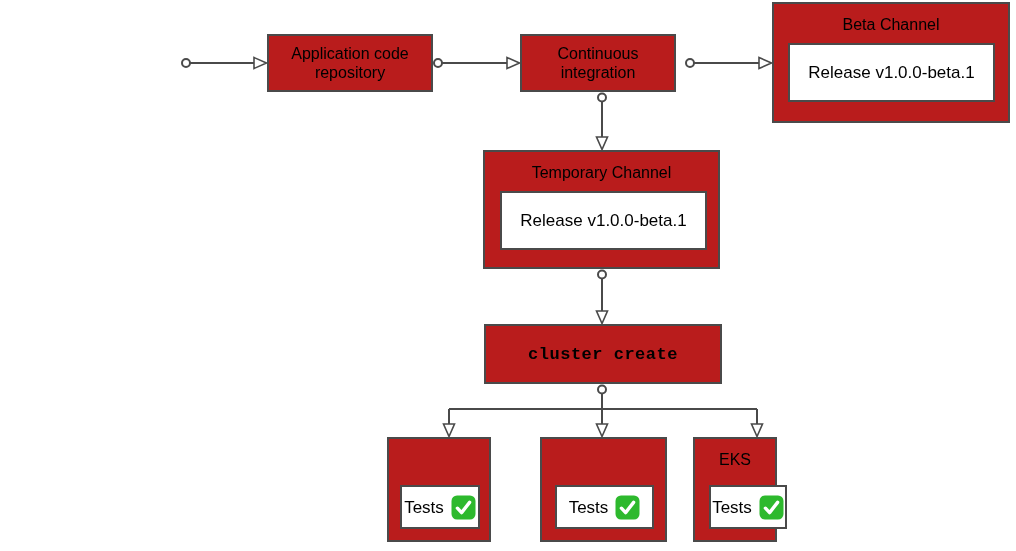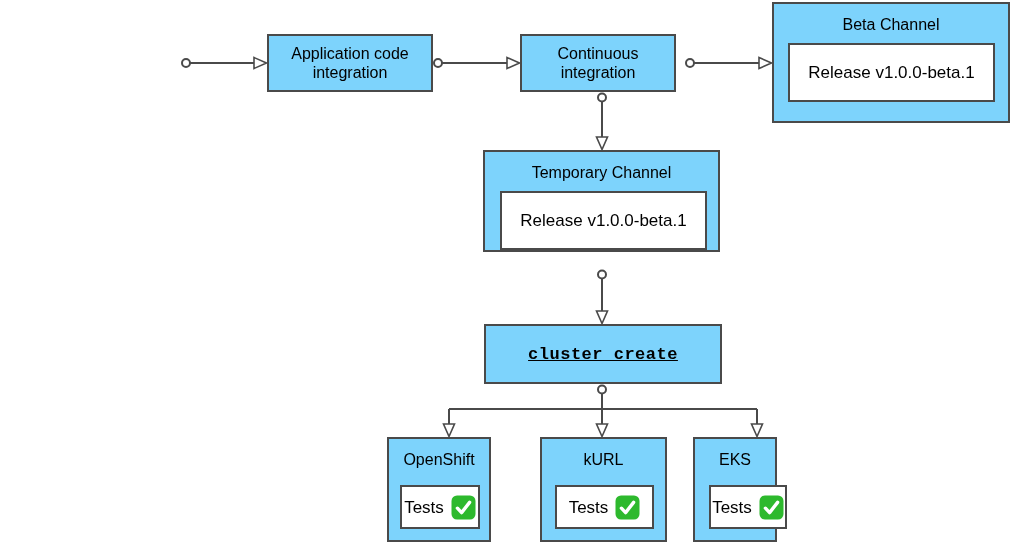--- a/index.html
+++ b/index.html
@@ -19,36 +19,36 @@
   }
   .canvas { position: relative; width: 1016px; height: 551px; background: var(--background-color); }
 
   svg.connectors { position: absolute; left: 0; top: 0; z-index: 1; }
   .ln   { stroke: var(--line-color); stroke-width: 2; fill: none; }
   .dot  { stroke: var(--line-color); stroke-width: 2; fill: #ffffff; }
   .head { stroke: var(--line-color); stroke-width: 1.6; fill: #ffffff; stroke-linejoin: miter; }
 
   .node {
     position: absolute; z-index: 2;
-    background: #7dd3fc;
+    background: #b91c1c;
     border: 2px solid var(--border-color);
     font-size: 16px; line-height: 19px; text-align: center;
   }
   .leaf { display: flex; align-items: center; justify-content: center; padding: 2px 6px; }
   .container-box { text-align: center; }
   .box-title { padding-top: 11px; font-size: 16px; }
   .inner {
     position: absolute; background: #ffffff;
     border: 2px solid var(--border-color);
     display: flex; align-items: center; justify-content: center;
     font-size: 17px;
   }
   .mono {
     font-family: "Liberation Mono", "DejaVu Sans Mono", monospace;
-    font-weight: bold; font-size: 17px; letter-spacing: 0.5px; text-decoration: underline;
+    font-weight: bold; font-size: 17px; letter-spacing: 0.5px;
   }
   .tests-row { display: flex; align-items: center; justify-content: center; gap: 7px; text-align: center; }
   svg.check { display: block; }
   .check-bg   { fill: var(--check-green); }
   .check-mark { fill: none; stroke: #ffffff; stroke-width: 3.4; stroke-linecap: round; stroke-linejoin: round; }
 </style>
 </head>
 <body>
 
 <div class="canvas">
@@ -93,60 +93,58 @@
       <line class="ln" x1="602" y1="409" x2="602" y2="424"></line>
       <line class="ln" x1="757" y1="409" x2="757" y2="424"></line>
       <path class="head" d="M449,436.5 L443.5,424 L454.5,424 Z"></path>
       <path class="head" d="M602,436.5 L596.5,424 L607.5,424 Z"></path>
       <path class="head" d="M757,436.5 L751.5,424 L762.5,424 Z"></path>
     </g>
   </svg>
 
 
   <div class="node leaf" style="left:267px;top:34px;width:166px;height:58px">
-    <span>Application code integration</span>
+    <span>Application code repository</span>
   </div>
 
   <div class="node leaf" style="left:520px;top:34px;width:156px;height:58px">
     <span>Continuous integration</span>
   </div>
 
   <div class="node container-box" style="left:772px;top:2px;width:238px;height:121px">
     <div class="box-title">Beta Channel</div>
     <div class="inner" style="left:14px;top:39px;width:207px;height:59px">
       <span>Release v1.0.0-beta.1</span>
     </div>
   </div>
 
-  <div class="node container-box" style="left:483px;top:150px;width:237px;height:102px">
+  <div class="node container-box" style="left:483px;top:150px;width:237px;height:119px">
     <div class="box-title">Temporary Channel</div>
     <div class="inner" style="left:15px;top:39px;width:207px;height:59px">
       <span>Release v1.0.0-beta.1</span>
     </div>
   </div>
 
   <div class="node leaf" style="left:484px;top:324px;width:238px;height:60px">
     <span class="mono">cluster create</span>
   </div>
 
   <div class="node container-box" style="left:387px;top:437px;width:104px;height:105px">
-    <div class="box-title">OpenShift</div>
     <div class="inner" style="left:11px;top:46px;width:80px;height:44px">
       <div class="tests-row">
         <span>Tests</span>
         <svg class="check" width="25" height="25" viewBox="0 0 25 25">
           <rect class="check-bg" x="0.5" y="0.5" width="24" height="24" rx="5.5"></rect>
           <path class="check-mark" d="M6.4 13.2 L10.6 17.6 L18.6 7.4"></path>
         </svg>
       </div>
     </div>
   </div>
 
   <div class="node container-box" style="left:540px;top:437px;width:127px;height:105px">
-    <div class="box-title">kURL</div>
     <div class="inner" style="left:13px;top:46px;width:99px;height:44px">
       <div class="tests-row">
         <span>Tests</span>
         <svg class="check" width="25" height="25" viewBox="0 0 25 25">
           <rect class="check-bg" x="0.5" y="0.5" width="24" height="24" rx="5.5"></rect>
           <path class="check-mark" d="M6.4 13.2 L10.6 17.6 L18.6 7.4"></path>
         </svg>
       </div>
     </div>
   </div>

